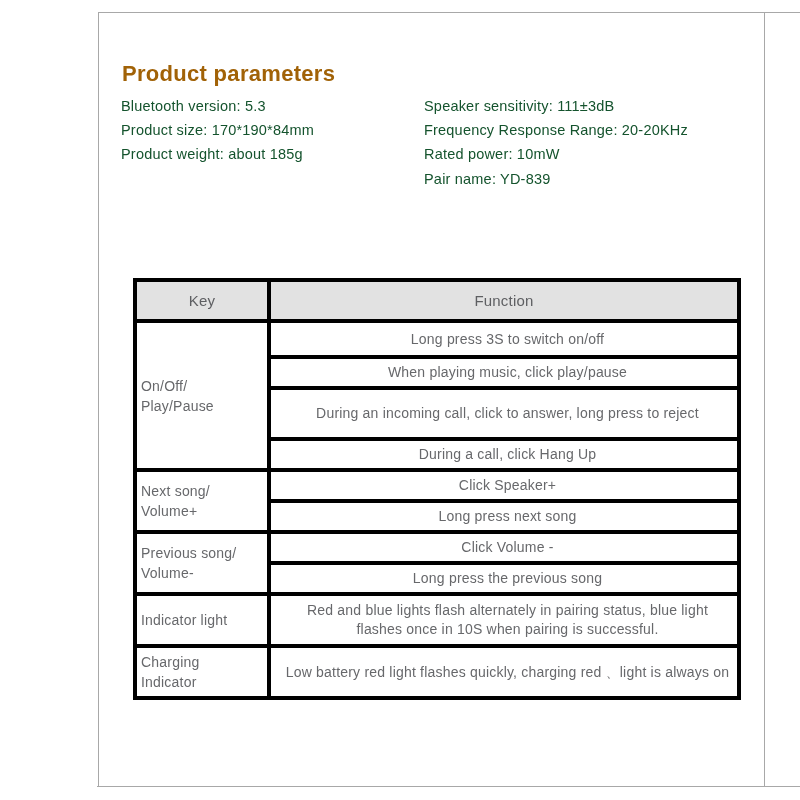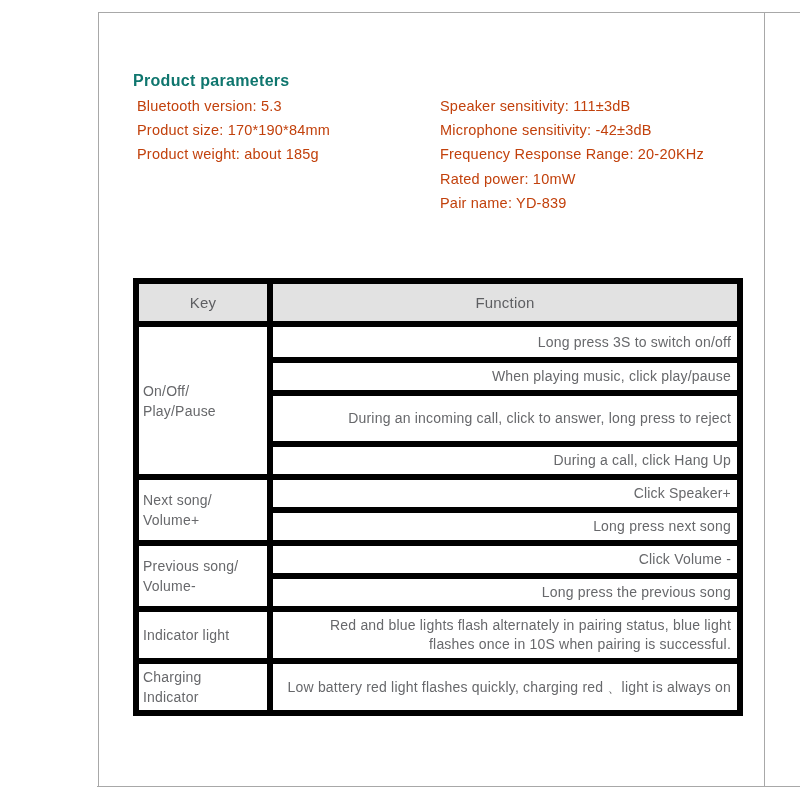--- a/index.html
+++ b/index.html
@@ -11,52 +11,51 @@
     overflow: hidden;
   }
   
   .frame-line { position: absolute; background: #a8a8a8; }
   .frame-top    { left: 98px;  top: 12px;  width: 702px; height: 1px; }
   .frame-bottom { left: 97px;  top: 786px; width: 703px; height: 1px; }
   .frame-left   { left: 98px;  top: 12px;  width: 1px;   height: 775px; }
   .frame-right  { left: 764px; top: 12px;  width: 1px;   height: 775px; }
 
   .title {
-    position: absolute; left: 121px; top: 60px; margin: 12px;
-    font-size: 16px; font-weight: 700; letter-spacing: 0.3px;
-    color: #0f766e;
+    position: absolute; left: 121px; top: 60px; margin: 1px;
+    font-size: 22px; font-weight: 700; letter-spacing: 0.3px;
+    color: #a16207;
   }
 
   .specs-col {
     position: absolute; top: 94px;
     font-size: 14.5px; line-height: 24.2px; letter-spacing: 0.2px;
-    color: #c2410c;
-    margin-left: 16px;
+    color: #14532d;
   }
   .specs-left  { left: 121px; }
   .specs-right { left: 424px; }
 
   table.kf-table {
     position: absolute; left: 133px; top: 278px;
     width: 604px; border-collapse: collapse; table-layout: fixed;
     font-size: 14px; color: #67686b; letter-spacing: 0.2px;
   }
   .col-key { width: 134px; }
   .col-fn  { width: 470px; }
-  .kf-table th, .kf-table td { border: 6px solid #000000; }
+  .kf-table th, .kf-table td { border: 4px solid #000000; }
   .kf-table thead th {
     background: #e2e2e2; font-weight: 400; font-size: 15px;
     color: #5e5f62; text-align: center; height: 35px;
   }
   td.key {
     text-align: left; vertical-align: middle;
     white-space: pre-line; line-height: 20px; padding: 2px 4px;
   }
   td.fn {
-    vertical-align: middle; text-align: right;
+    vertical-align: middle; text-align: center;
     padding: 4px 6px 4px 13px; line-height: 19px;
   }
 </style>
 </head>
 <body>
 
 <div class="frame-line frame-top"></div>
 <div class="frame-line frame-bottom"></div>
 <div class="frame-line frame-left"></div>
 <div class="frame-line frame-right"></div>
@@ -64,21 +63,20 @@
 <h1 class="title">Product parameters</h1>
 
 <div class="specs-col specs-left">
   <div>Bluetooth version: 5.3</div>
   <div>Product size: 170*190*84mm</div>
   <div>Product weight: about 185g</div>
 </div>
 
 <div class="specs-col specs-right">
   <div>Speaker sensitivity: 111±3dB</div>
-  <div>Microphone sensitivity: -42±3dB</div>
   <div>Frequency Response Range: 20-20KHz</div>
   <div>Rated power: 10mW</div>
   <div>Pair name: YD-839</div>
 </div>
 
 <table class="kf-table">
   <colgroup>
       <col class="col-key">
       <col class="col-fn">
     </colgroup>

